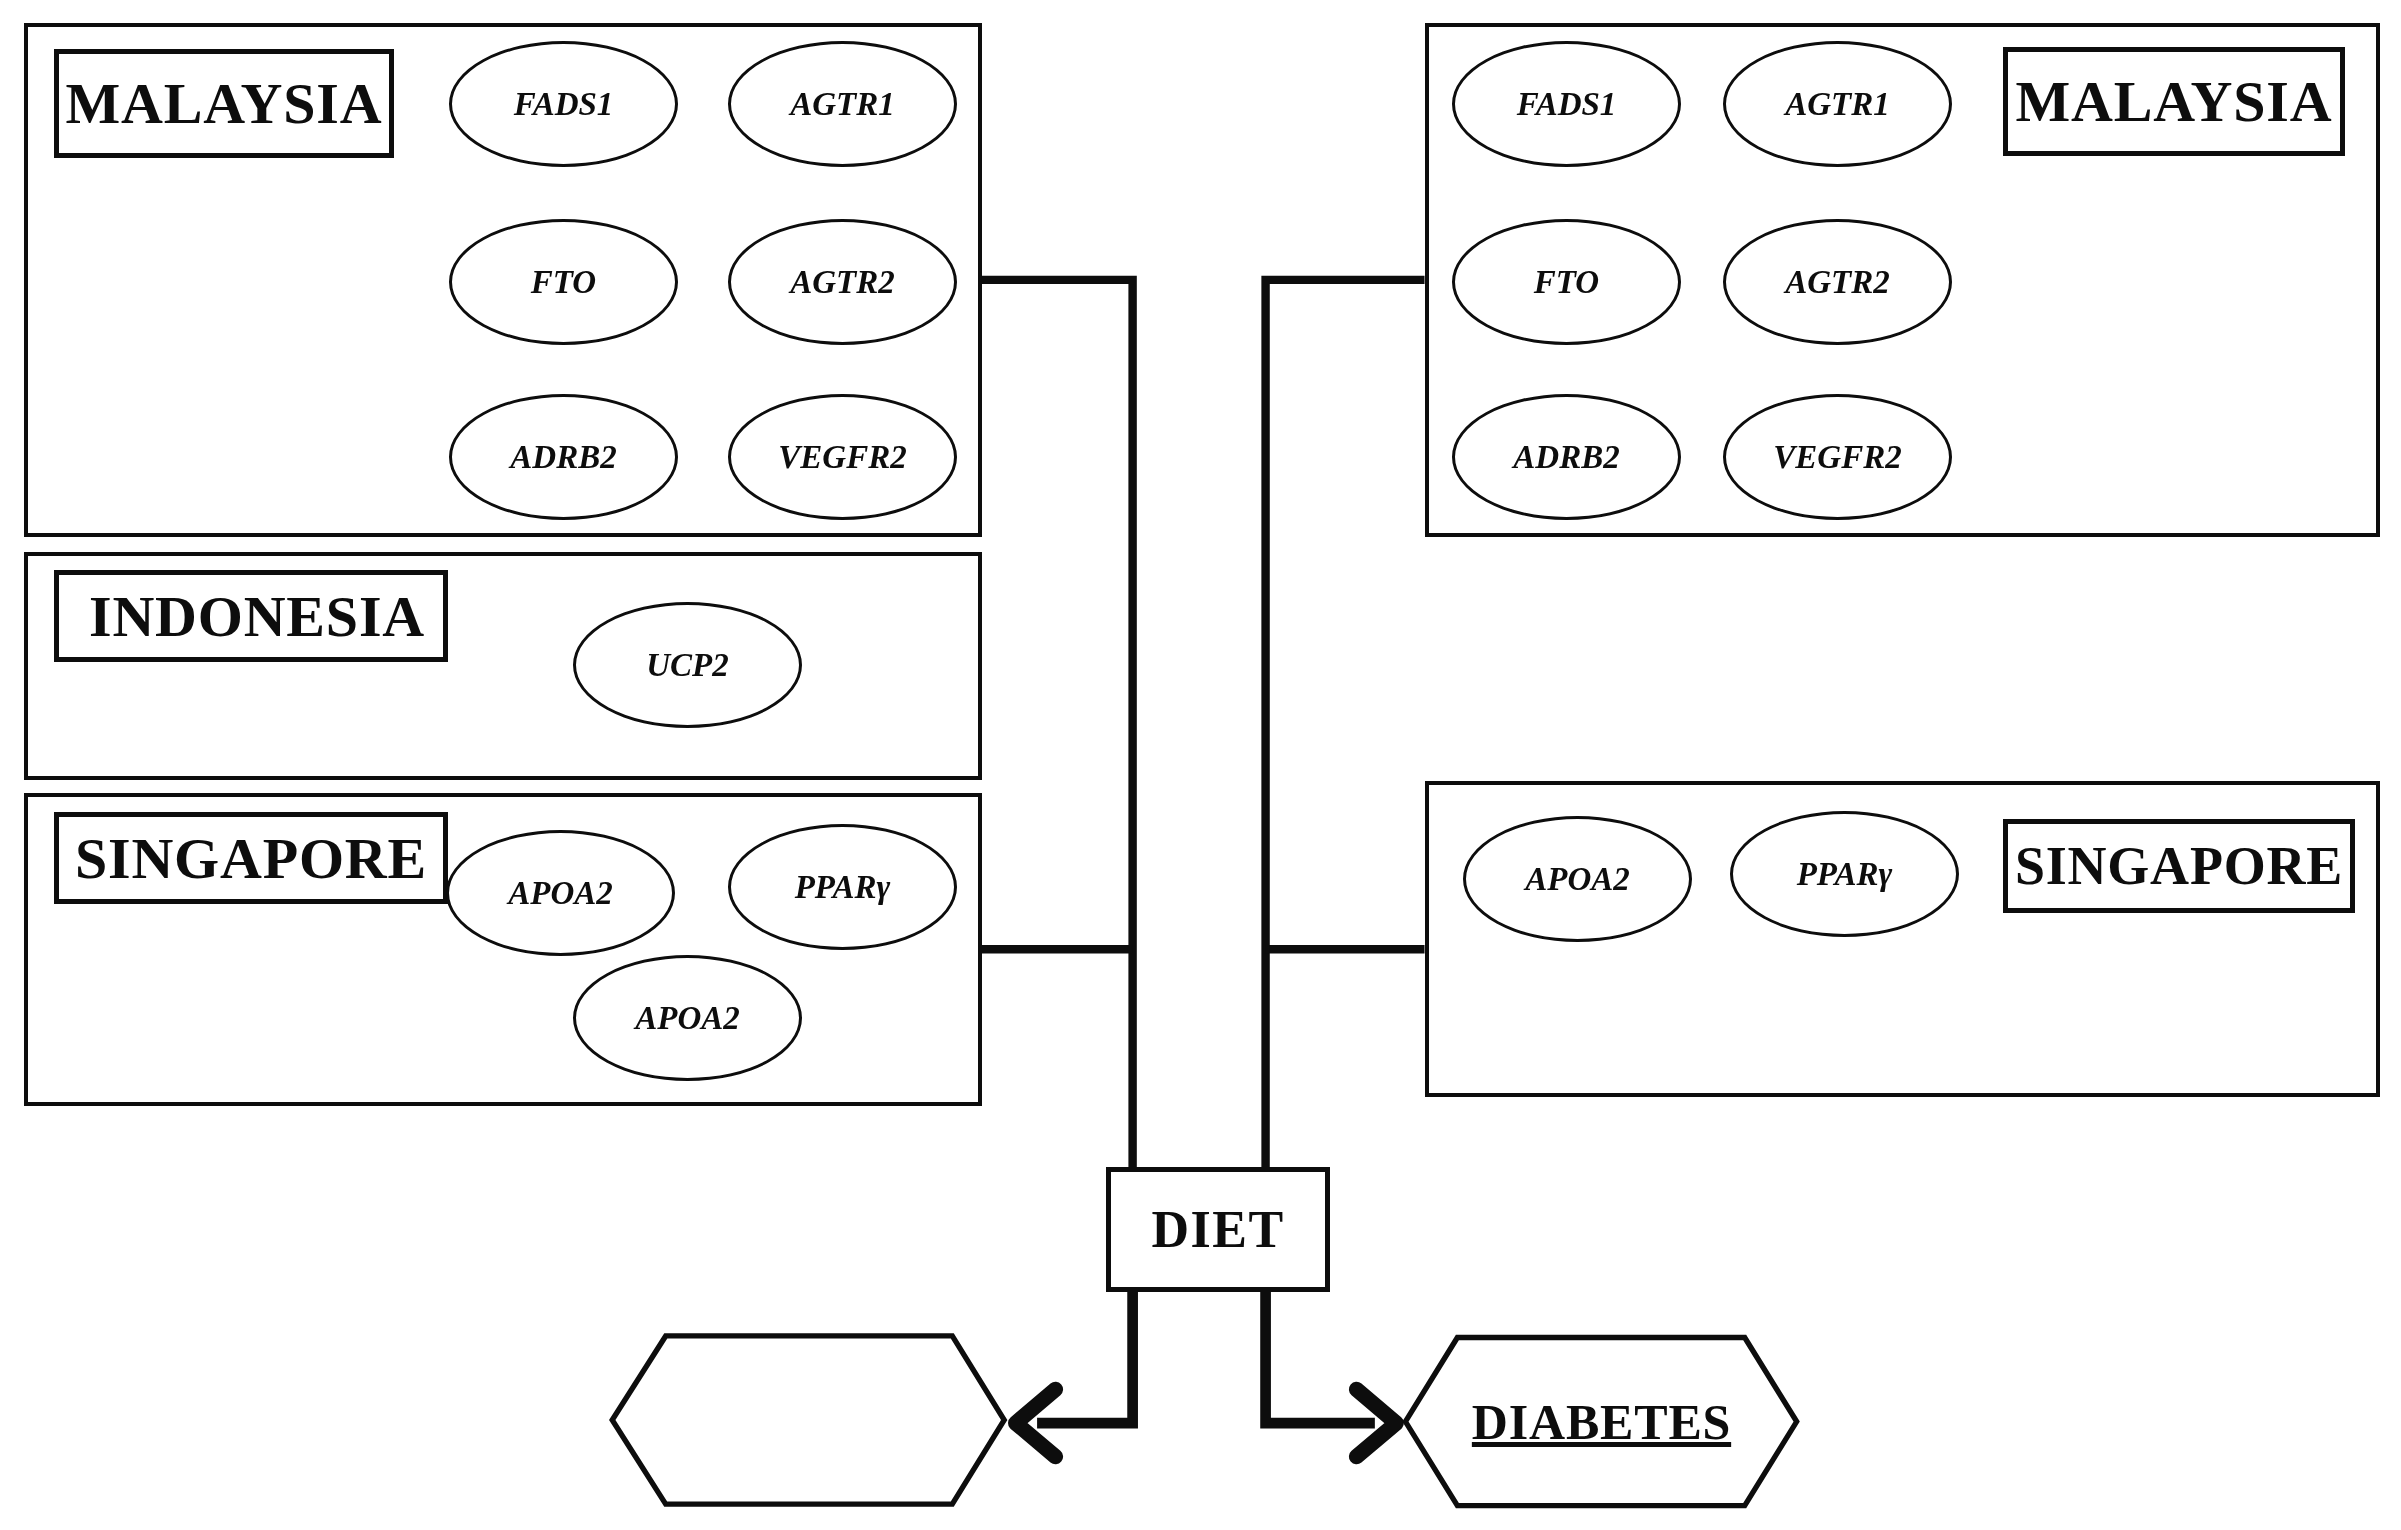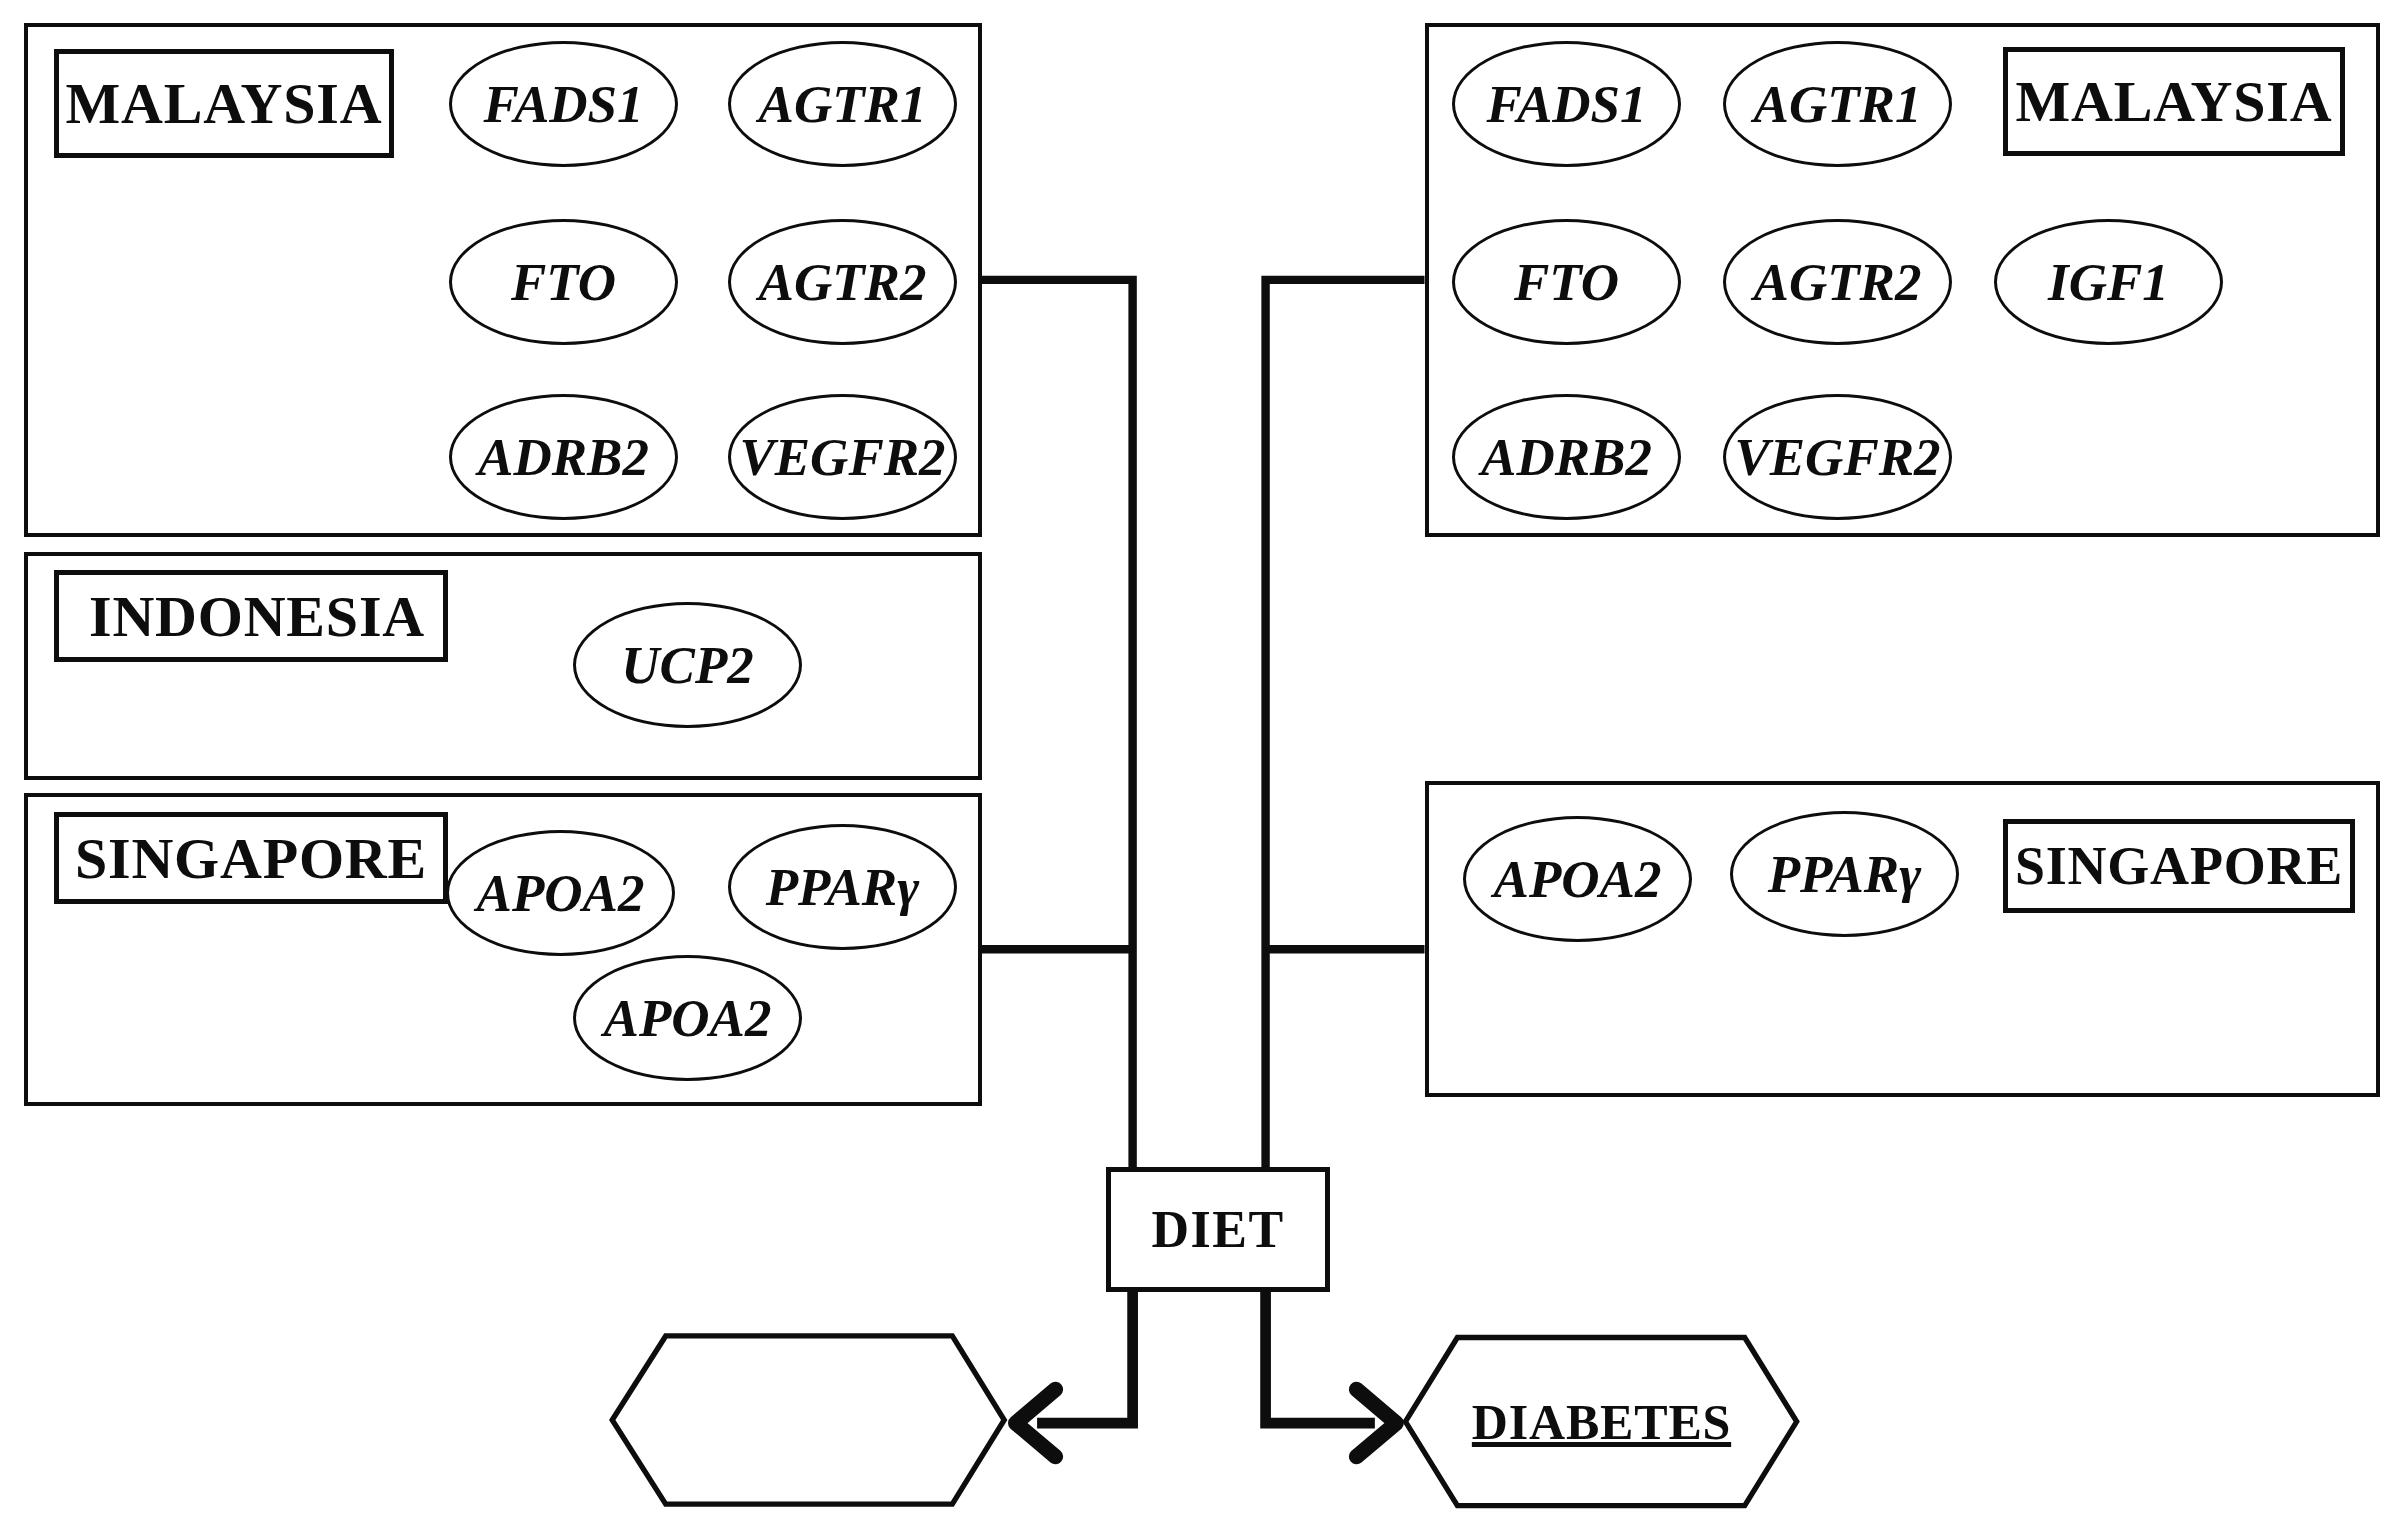--- a/index.html
+++ b/index.html
@@ -11,21 +11,21 @@
     position:absolute;border:4.6px solid #0d0d0d;background:#ffffff;box-sizing:border-box;
   }
   .label-box{
     position:absolute;border:5.4px solid #0d0d0d;background:#ffffff;box-sizing:border-box;
     display:flex;align-items:center;justify-content:center;
     font-weight:bold;font-size:58px;letter-spacing:0.8px;white-space:nowrap;
   }
   .gene{
     position:absolute;width:229px;height:126px;border:3.8px solid #0d0d0d;border-radius:50%;
     background:#ffffff;box-sizing:border-box;display:flex;align-items:center;justify-content:center;
-    font-weight:bold;font-style:italic;font-size:53px;white-space:nowrap;
+    font-weight:bold;font-style:italic;font-size:33px;white-space:nowrap;
   }
   .diet-box{
     position:absolute;left:1099px;top:1167px;width:224px;height:125px;
     border:5.4px solid #0d0d0d;background:#ffffff;box-sizing:border-box;
     display:flex;align-items:center;justify-content:center;
     font-weight:bold;font-size:52px;letter-spacing:1.5px;z-index:3;
   }
   .hex-label{
     position:absolute;display:flex;align-items:center;justify-content:center;
     font-weight:bold;font-size:50px;letter-spacing:0.8px;z-index:3;white-space:nowrap;
@@ -77,21 +77,20 @@
   <div class="gene node" style="left:439px;top:830px;">APOA2</div>
   <div class="gene node" style="left:721px;top:824px;">PPARγ</div>
   <div class="gene node" style="left:566px;top:955px;">APOA2</div>
 
   <div class="panel" style="left:1418px;top:23px;width:955px;height:514px;"></div>
   <div class="label-box node" style="left:1996px;top:47px;width:342px;height:109px;">MALAYSIA</div>
   <div class="gene node" style="left:1445px;top:41px;">FADS1</div>
   <div class="gene node" style="left:1716px;top:41px;">AGTR1</div>
   <div class="gene node" style="left:1445px;top:219px;">FTO</div>
   <div class="gene node" style="left:1716px;top:219px;">AGTR2</div>
-  <div class="gene node" style="left:1987px;top:219px;">IGF1</div>
   <div class="gene node" style="left:1445px;top:394px;">ADRB2</div>
   <div class="gene node" style="left:1716px;top:394px;">VEGFR2</div>
 
   <div class="panel" style="left:1418px;top:781px;width:955px;height:316px;"></div>
   <div class="label-box node" style="left:1996px;top:819px;width:352px;height:94px;font-size:54px;">SINGAPORE</div>
   <div class="gene node" style="left:1456px;top:816px;">APOA2</div>
   <div class="gene node" style="left:1723px;top:811px;">PPARγ</div>
 
   <div class="diet-box">DIET</div>
   <div class="hex-label" style="left:1451px;top:1338px;width:287px;height:168px;text-decoration:underline;">DIABETES</div>

